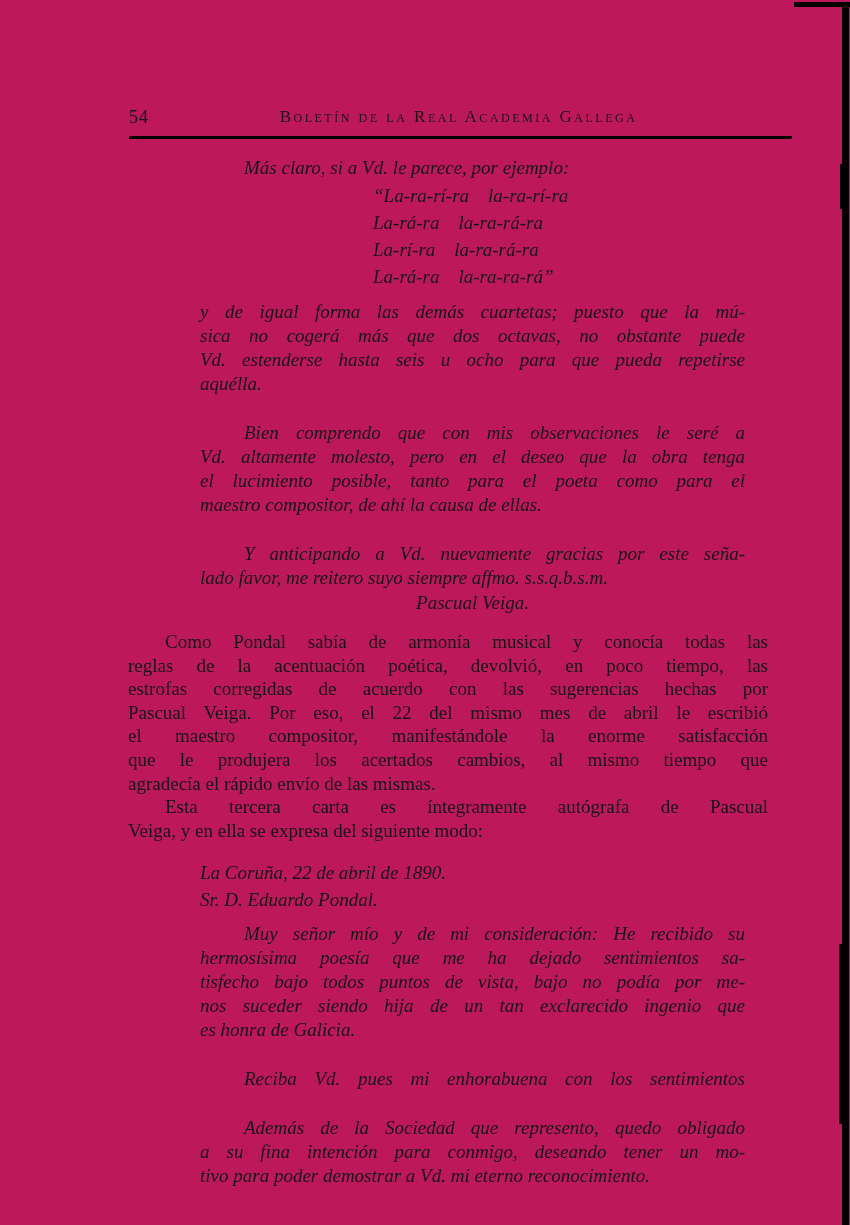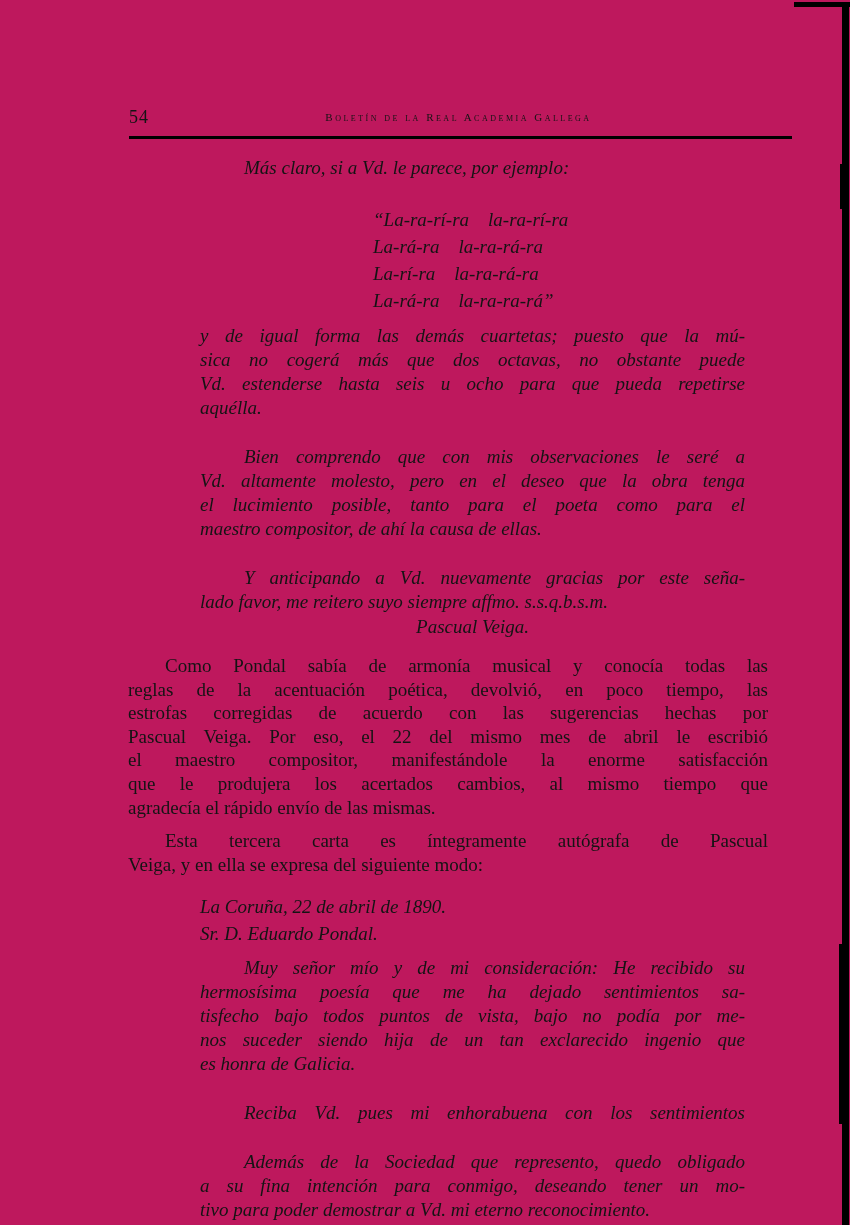--- a/index.html
+++ b/index.html
@@ -36,21 +36,21 @@
   }
   .page-number {
     position: absolute;
     left: 44px; top: 0;
     font-size: 18px;
     letter-spacing: 1px;
   }
   .journal-title {
     display: inline-block;
     font-variant: small-caps;
-    font-size: 11px;
+    font-size: 17px;
     letter-spacing: 2.5px;
     white-space: nowrap;
     margin-left: 40px;
   }
   .header-rule {
     position: absolute;
     top: 136px; left: 129px; width: 663px;
     height: 3px;
     background: #000;
   }
@@ -61,21 +61,21 @@
   }
   .letter {
     margin-left: 72px;
     width: 545px;
     font-style: italic;
     font-size: 19px;
     line-height: 24px;
   }
   .intro-line {
     text-indent: 44px;
-    margin-bottom: 26px;
+    margin-bottom: 2px;
     line-height: 25px;
   }
   .verse {
     margin-left: 173px;
     line-height: 27px;
     margin-bottom: 10px;
   }
   .block { }
   .justify .line { text-align: justify; text-align-last: justify; }
   .justify .line:last-child { text-align-last: left; }
@@ -85,21 +85,21 @@
   .signature {
     text-align: center;
     margin-top: 1px;
   }
   .narrative {
     margin-top: 15px;
     font-size: 19px;
     line-height: 23.6px;
   }
   .narrative .indent .line:first-child { text-indent: 37px; }
-  .narrative .gap2 { margin-top: 10px; }
+  .narrative .gap2 { margin-top: 0; }
   .letter2 { margin-top: 17px; }
   .dateline, .salutation { line-height: 27px; }
   .p-top { margin-top: 9px; }
 </style>
 </head>
 <body>
 
 <div class="page">
 
   <div class="edge-top-mark"></div>

